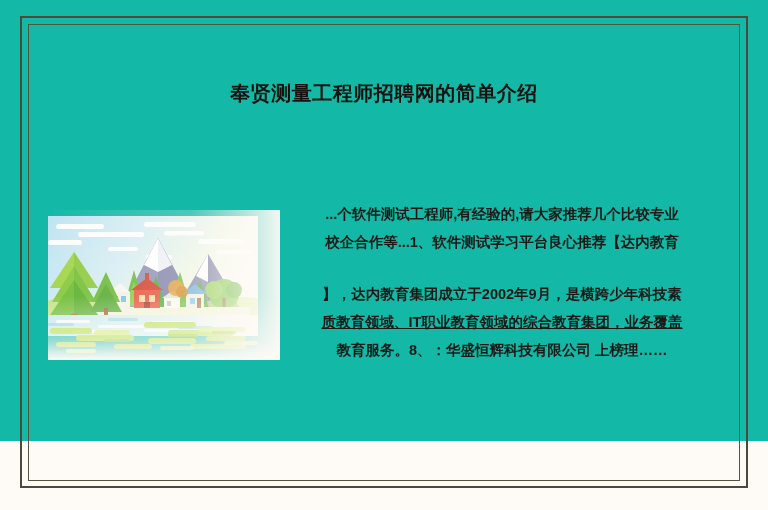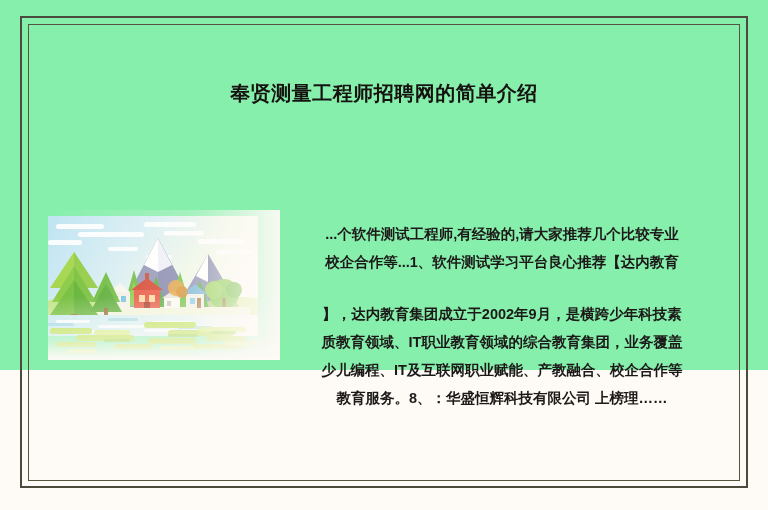--- a/index.html
+++ b/index.html
@@ -11,22 +11,22 @@
     height: 510px;
     background: #fefaf6;
     font-family: "Liberation Sans", "DejaVu Sans", sans-serif;
     overflow: hidden;
   }
 
   
   .page {
     position: relative;
     width: 768px;
-    height: 370px;
-    background: #86efac;
+    height: 441px;
+    background: #14b8a6;
   }
 
   .frame-outer {
     position: absolute;
     left: 20px;
     top: 16px;
     width: 728px;
     height: 472px;
     border: 2px solid #4b4b3d;
     box-sizing: border-box;
@@ -76,38 +76,38 @@
   .illustration svg {
     display: block;
     width: 232px;
     height: 150px;
   }
 
   
   .body-text {
     position: absolute;
     left: 232px;
-    top: 20px;
+    top: 0;
     width: 468px;
     font-size: 14.5px;
     font-weight: bold;
     color: #1c1a18;
     line-height: 28px;
     text-align: justify;
     text-align-last: center;
     word-break: break-all;
   }
   .body-text .line {
     display: block;
     white-space: nowrap;
   }
   .body-text .line.l1 { text-align: center; }
   .body-text .line.l2 { text-align: center; }
   .body-text .line.l3 { text-align: center; margin-top: 24px; }
-  .body-text .line.l4 { text-align: center; }
+  .body-text .line.l4 { text-align: center; text-decoration: underline; }
   .body-text .line.l5 { text-align: center; }
   .body-text .line.l6 { text-align: center; }
 </style>
 </head>
 <body>
 
 <div class="page">
 
   <div class="frame-outer"></div>
   <div class="frame-inner"></div>
@@ -266,18 +266,17 @@
         <rect x="0" y="0" width="232" height="150" fill="url(#fadeRight)"></rect>
         <rect x="0" y="86" width="232" height="64" fill="url(#fadeBottom)"></rect>
       </svg>
     </div>
 
     <div class="body-text">
       <span class="line l1">...个软件测试工程师,有经验的,请大家推荐几个比较专业</span>
       <span class="line l2">校企合作等...1、软件测试学习平台良心推荐【达内教育</span>
       <span class="line l3">】，达内教育集团成立于2002年9月，是横跨少年科技素</span>
       <span class="line l4">质教育领域、IT职业教育领域的综合教育集团，业务覆盖</span>
-      <span class="line l5">少儿编程、IT及互联网职业赋能、产教融合、校企合作等</span>
       <span class="line l6">教育服务。8、：华盛恒辉科技有限公司 上榜理……</span>
     </div>
 
   </div>
 </div>
 
 </body></html>

